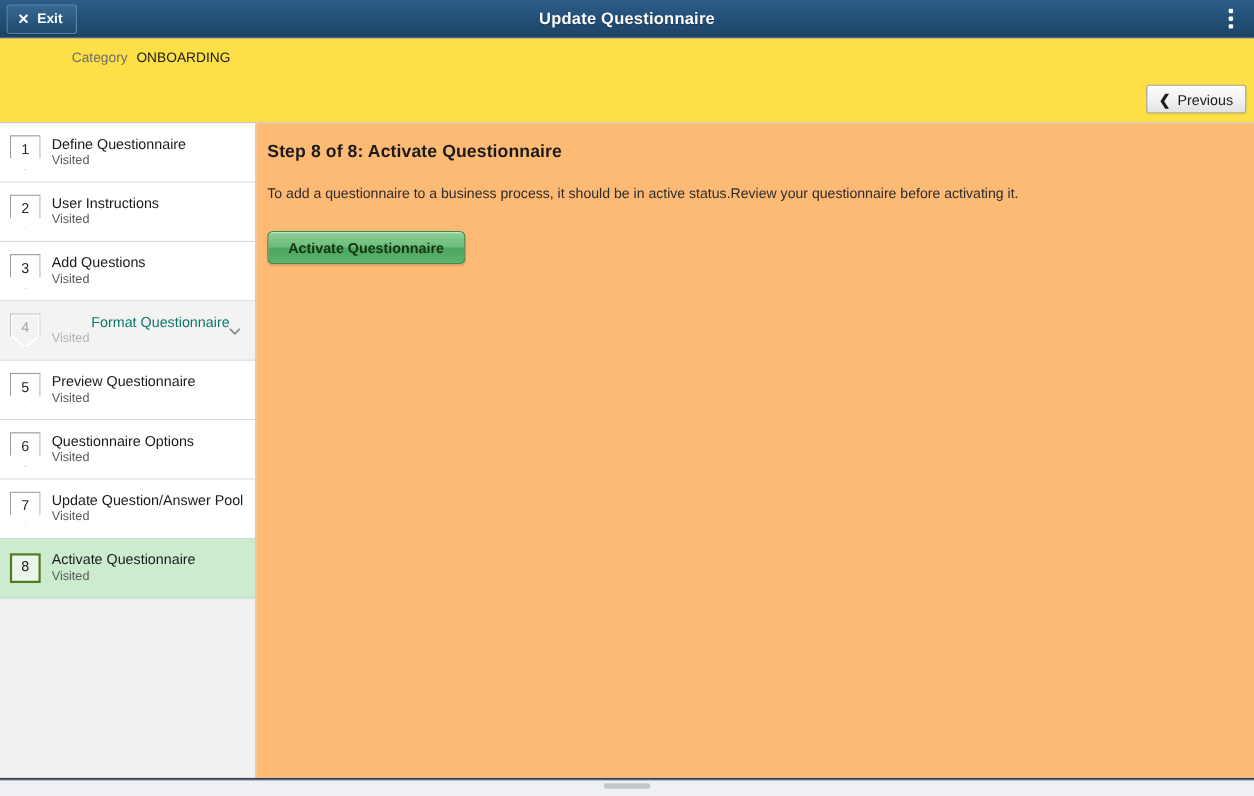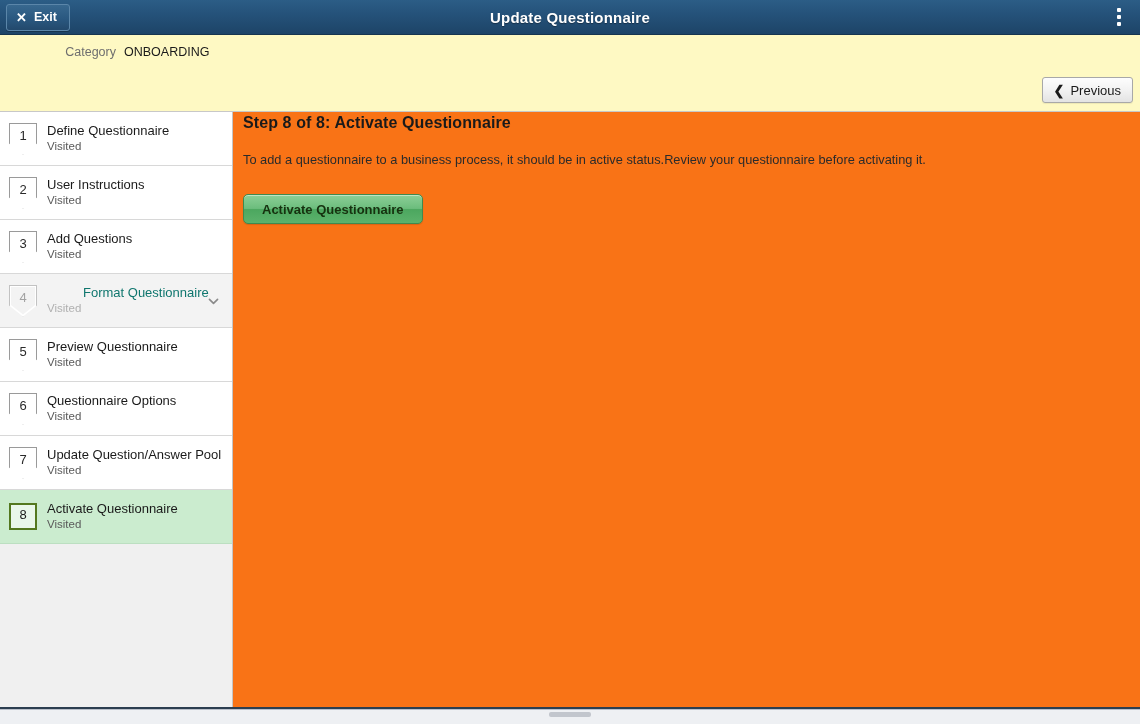--- a/index.html
+++ b/index.html
@@ -75,21 +75,21 @@
   .kebab i {
     display: block;
     width: 4px; height: 4px;
     background: #ffffff;
     border-radius: 1px;
   }
 
   
   .subheader {
     flex: 0 0 77px;
-    background: #fef9c3;
+    background: #fde047;
     border-bottom: 1px solid #c8c8c8;
     position: relative;
     padding-top: 10px;
   }
   .field-row {
     display: flex;
     align-items: baseline;
     margin-bottom: 4px;
   }
   .field-label {
@@ -226,22 +226,22 @@
     top: 50%;
     transform: translateY(-50%);
     width: 13px; height: 13px;
     color: #8a8a8a;
   }
   .step-chevron svg { display: block; }
 
   
   .main {
     flex: 1 1 auto;
-    background: #f97316;
-    padding: 2px 24px 0 10px;
+    background: #fdba74;
+    padding: 18px 24px 0 10px;
     overflow: hidden;
   }
   .main-inner { padding-left: 0; }
   .step-heading {
     font-size: 16px;
     font-weight: bold;
     color: #1a1a1a;
     margin: 0 0 20px 0;
     letter-spacing: .1px;
   }

